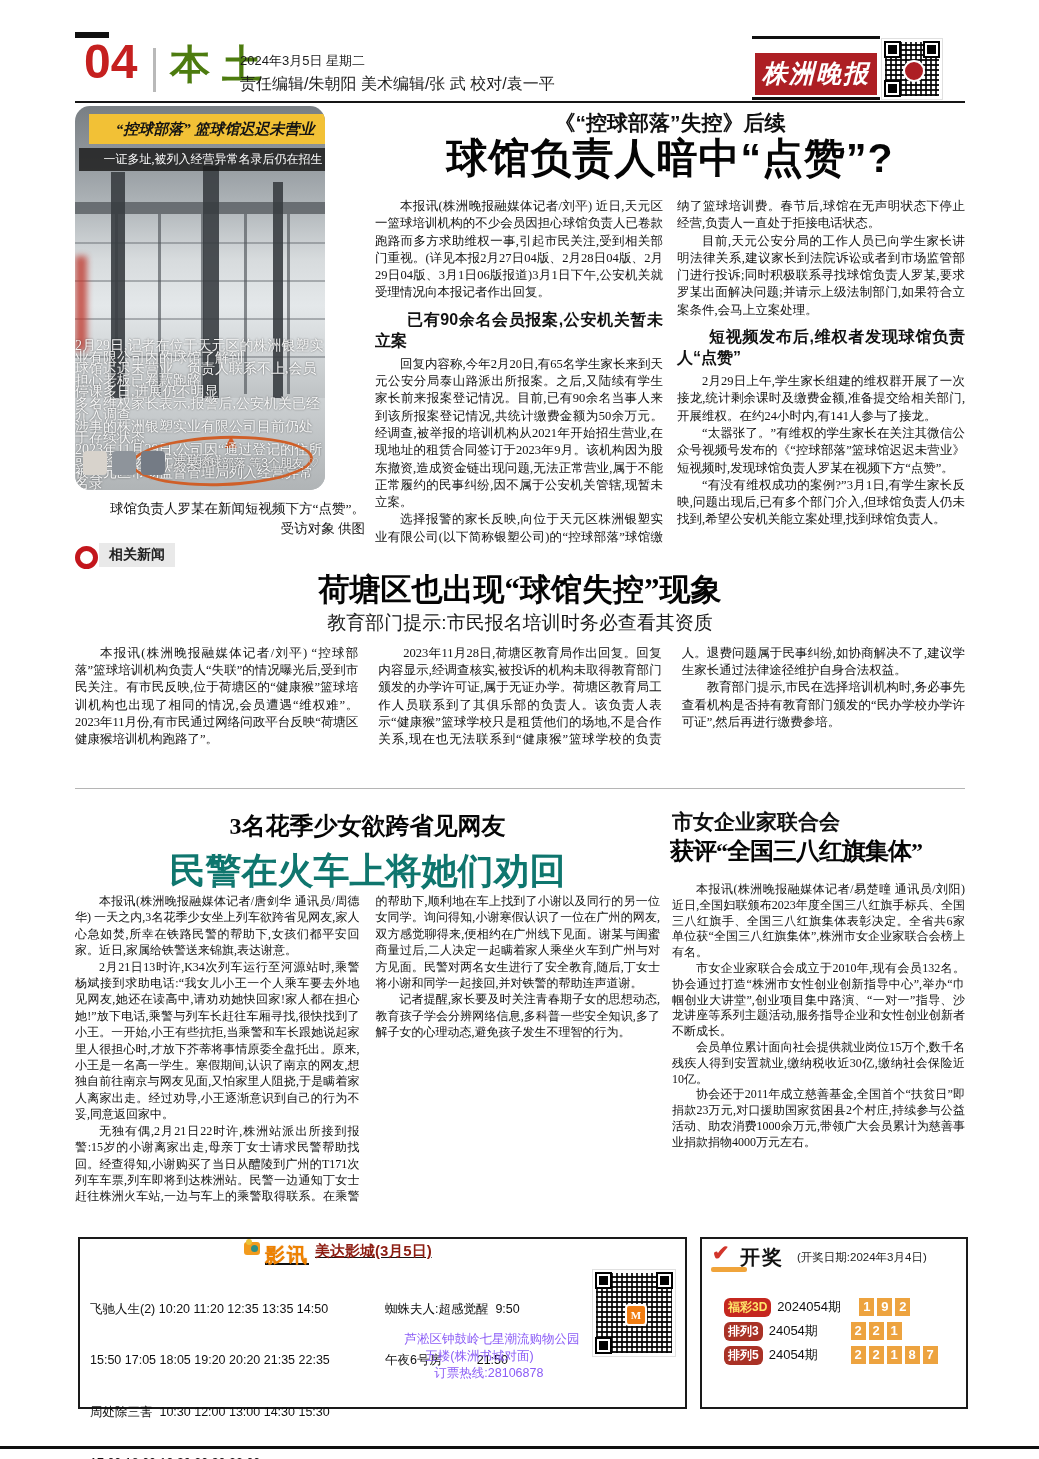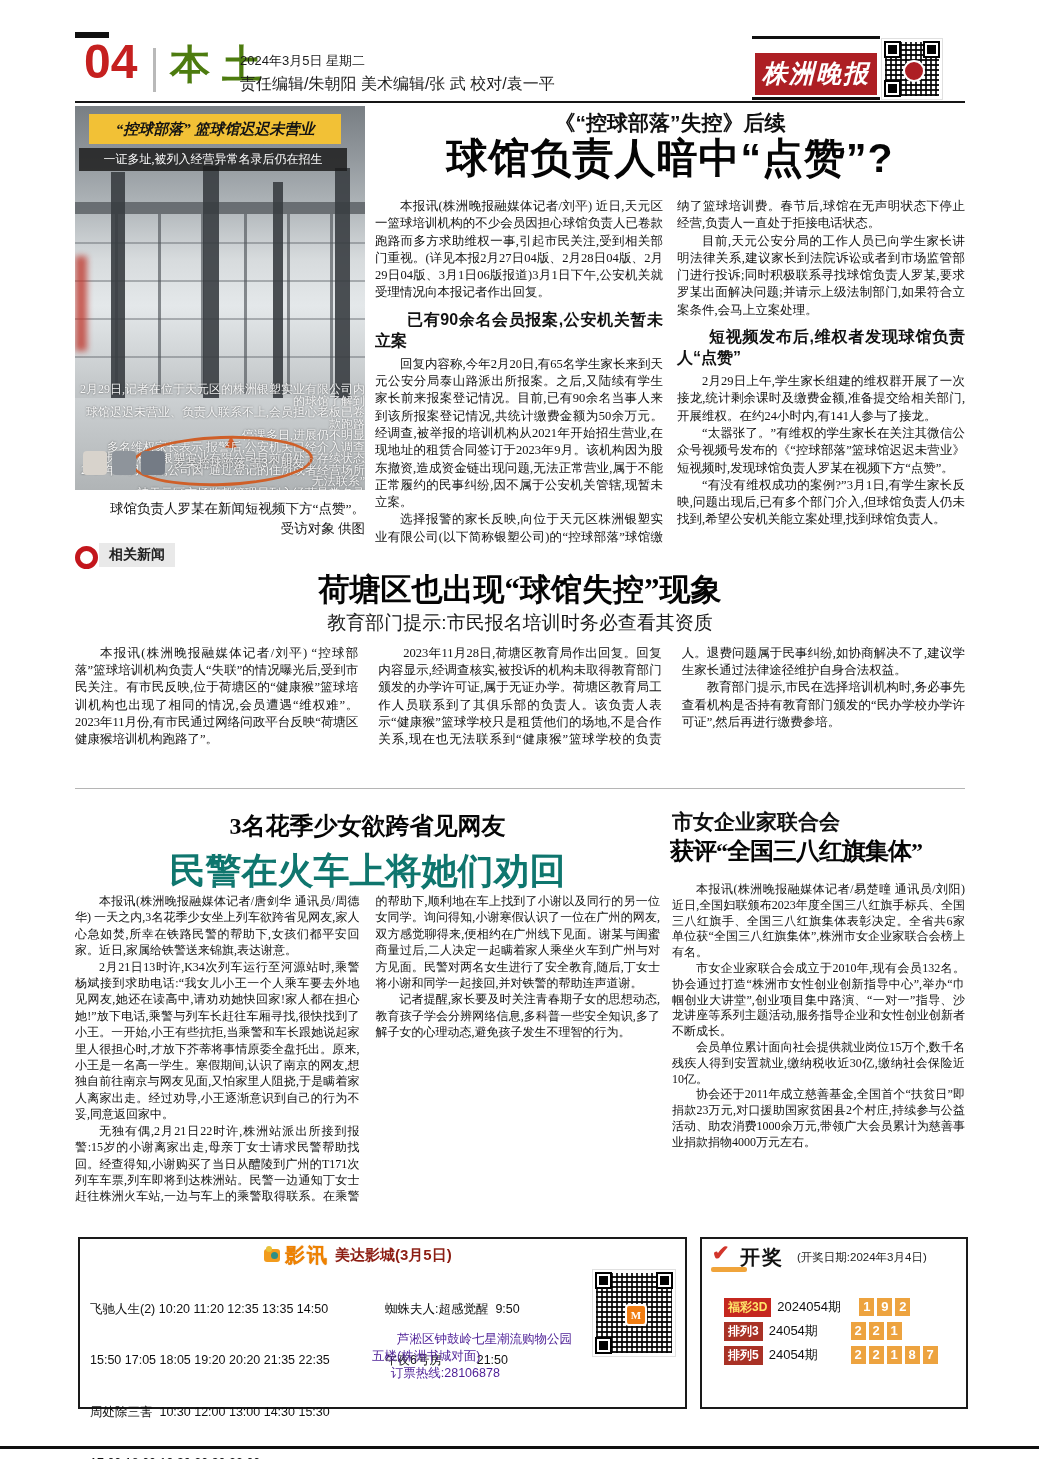--- a/index.html
+++ b/index.html
@@ -28,39 +28,39 @@
   .qr .f{position:absolute;width:13px;height:13px;border:2px solid #000;background:#fff;}
   .qr .f::after{content:"";position:absolute;inset:2px;background:#000;}
   .qr .f.tl{top:2px;left:2px}.qr .f.tr{top:2px;right:2px}.qr .f.bl{bottom:2px;left:2px}
   .qr .logo-round{position:absolute;left:50%;top:50%;width:18px;height:18px;margin:-9px 0 0 -9px;
       background:#ad1f24;border:2px solid #fff;border-radius:50%;}
   .qr .logo-square{position:absolute;left:50%;top:50%;width:18px;height:18px;margin:-9px 0 0 -9px;
       background:#f07d12;border:2px solid #fff;border-radius:4px;color:#fff;font-size:11px;font-weight:bold;
       text-align:center;line-height:18px;}
 
   
-  .photo{left:75px;top:106px;width:290px;height:384px;overflow:hidden;
-     background:linear-gradient(180deg,#787e83 0%,#8f959a 12%,#aab0b4 24%,#d7dbdd 40%,#e4e8ea 52%,#cfd3d5 66%,#c2c6c8 74%,#b4b8ba 86%,#a9adaf 100%);}
+  .photo{left:75px;top:106px;width:250px;height:384px;overflow:hidden;
+     background:linear-gradient(180deg,#787e83 0%,#8f959a 12%,#aab0b4 24%,#d7dbdd 40%,#e4e8ea 52%,#cfd3d5 66%,#c2c6c8 74%,#b4b8ba 86%,#a9adaf 100%);border-radius:15px;}
   .ph-beam{position:absolute;left:0;top:96px;width:100%;height:12px;background:#5d6266;opacity:.85;}
   .ph-windows{position:absolute;left:0;top:108px;width:100%;height:180px;
      background:
       repeating-linear-gradient(90deg, transparent 0 40px, rgba(80,85,90,.65) 40px 43px),
       repeating-linear-gradient(0deg, transparent 0 36px, rgba(110,115,120,.5) 36px 38px);}
   .ph-col{position:absolute;background:#393d41;opacity:.9;}
   .ph-floor{position:absolute;left:0;bottom:0;width:100%;height:92px;
      background:linear-gradient(180deg,#ccd0d2,#b0b4b6);}
   .ph-red{position:absolute;left:0;top:150px;width:12px;height:95px;background:#c03a30;filter:blur(3px);opacity:.8;}
   .ph-cone{position:absolute;left:150px;top:330px;width:0;height:0;
      border-left:6px solid transparent;border-right:6px solid transparent;border-bottom:12px solid #d95f2b;}
   .ph-banner1{position:absolute;left:14px;top:8px;width:252px;height:30px;background:#f2c136;color:#141414;
      font-weight:bold;font-style:italic;font-size:15px;text-align:center;line-height:30px;}
   .ph-banner2{position:absolute;left:4px;top:42px;width:268px;height:23px;background:rgba(28,28,28,.84);color:#fff;
      font-size:12px;text-align:center;line-height:23px;}
-  .ph-overlay{position:absolute;left:0;top:234px;width:100%;text-align:right;color:rgba(255,255,255,.93);
-     font-size:12px;line-height:11.5px;text-shadow:0 0 2px rgba(0,0,0,.6);margin-top:44px;}
+  .ph-overlay{position:absolute;left:0;top:234px;width:100%;text-align:left;color:rgba(255,255,255,.93);
+     font-size:14px;line-height:11.5px;text-shadow:0 0 2px rgba(0,0,0,.6);}
   .like-bar{position:absolute;left:8px;bottom:14px;height:26px;display:flex;align-items:center;}
   .avatar{width:24px;height:24px;border-radius:4px;margin-right:5px;}
   .av1{background:#d8d3cc}.av2{background:#8e949b}.av3{background:#747b85}
   .like-text{color:#f4f4f4;font-size:12px;text-shadow:0 0 2px rgba(0,0,0,.7);margin-left:4px;}
   .like-ellipse{position:absolute;left:56px;bottom:4px;width:176px;height:44px;border:3px solid #cf5f28;
      border-radius:50%;transform:rotate(-2deg);}
   .caption{left:75px;top:499px;width:290px;text-align:right;font-size:13.5px;line-height:20px;color:#111;}
 
   
   .m-kicker{left:375px;top:109px;width:590px;text-align:center;font-size:21px;font-weight:bold;color:#101010;}
@@ -87,43 +87,43 @@
   .g-body{left:75px;top:893px;width:585px;height:312px;column-count:2;column-gap:16px;column-fill:auto;
       font-size:12px;line-height:16.4px;text-align:justify;overflow:hidden;}
 
   
   .w-kicker{left:672px;top:808px;font-size:21px;font-weight:bold;color:#101010;}
   .w-headline{left:670px;top:835px;width:296px;font-size:24px;font-weight:bold;letter-spacing:-1px;color:#050505;}
   .w-body{left:672px;top:882px;width:293px;height:318px;font-size:12px;line-height:15.8px;text-align:justify;overflow:hidden;}
 
   
   .movie-box{left:78px;top:1237px;width:605px;height:168px;border:2px solid #1a1a1a;background:#fff;}
-  .mv-header{position:absolute;left:184px;top:3px;display:flex;align-items:center;}
+  .mv-header{position:absolute;left:164px;top:3px;display:flex;text-decoration:underline;}
   .projector-icon{width:16px;height:13px;background:#f29b1d;border-radius:3px;position:relative;margin-right:5px;}
   .projector-icon::after{content:"";position:absolute;right:2px;top:3px;width:7px;height:7px;border-radius:50%;background:#2e8f86;}
   .projector-icon::before{content:"";position:absolute;left:2px;top:-3px;width:6px;height:6px;border-radius:50%;background:#e8c23a;}
   .mv-label{font-size:20px;font-weight:bold;color:#ef8200;letter-spacing:2px;margin-right:6px;
      text-shadow:0 0 1px #c96a00;}
   .mv-cinema{font-size:15px;font-weight:bold;color:#8c1d12;}
   .mv-left{position:absolute;left:10px;top:28px;width:295px;font-size:12.5px;line-height:17.1px;color:#101010;white-space:pre-wrap;}
   .mv-right{position:absolute;left:305px;top:28px;width:200px;font-size:12.5px;line-height:17.1px;color:#101010;white-space:pre-wrap;}
-  .mv-addr{position:absolute;left:292px;top:92px;width:215px;font-size:12.5px;line-height:17.1px;color:#4c1d95;}
+  .mv-addr{position:absolute;left:292px;top:92px;width:215px;font-size:12.5px;line-height:17.1px;color:#8b5cf6;text-align:center;}
   .mv-addr .ind{text-indent:2em;}
   .mv-addr .ind1{text-indent:1.5em;}
   .mv-qr{left:512px;top:30px;width:82px;height:86px;}
 
   
   .lot-box{left:700px;top:1237px;width:264px;height:168px;border:2px solid #1a1a1a;background:#fff;}
   .lot-check{position:absolute;left:10px;top:2px;font-size:21px;font-weight:bold;color:#d2352b;}
   .lot-bar{position:absolute;left:9px;top:28px;width:36px;height:5px;background:#f0a43b;border-radius:2px;}
   .lot-label{position:absolute;left:38px;top:5px;font-size:20px;font-weight:bold;color:#101010;letter-spacing:2px;}
   .lot-note{position:absolute;left:95px;top:11px;font-size:11.5px;color:#222;}
   .lot-row{position:absolute;left:22px;display:flex;align-items:center;height:20px;}
   .lot-badge{background:#a93226;color:#fff;font-size:12px;font-weight:bold;padding:1px 4px;margin-right:6px;
-     font-family:"Liberation Sans","DejaVu Sans",sans-serif;}
+     font-family:"Liberation Sans","DejaVu Sans",sans-serif;border-radius:6px;}
   .lot-badge.fc{background:#c5271f;color:#ffe76a;}
   .lot-issue{font-size:13px;color:#101010;margin-right:10px;min-width:72px;}
   .digits{display:flex;gap:3px;}
   .digit{width:15px;height:18px;background:#eda33f;color:#fff;font-weight:bold;font-size:13px;
      text-align:center;line-height:18px;font-family:"Liberation Sans","DejaVu Sans",sans-serif;}
 
   .bottom-rule{left:0;top:1446px;width:1039px;height:3px;background:#101010;}
 </style>
 </head>
 <body>

